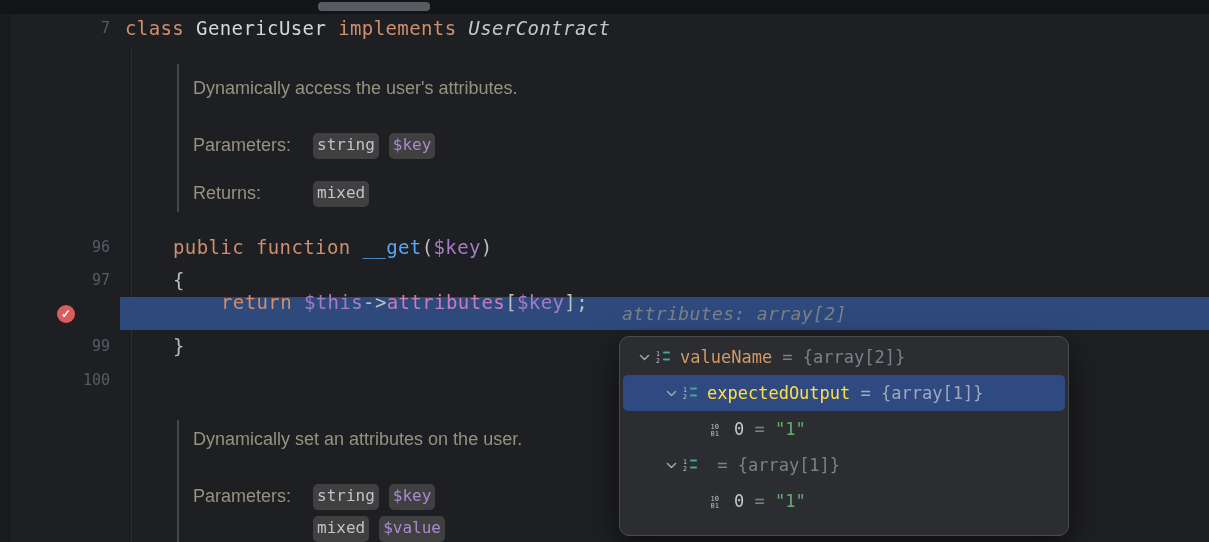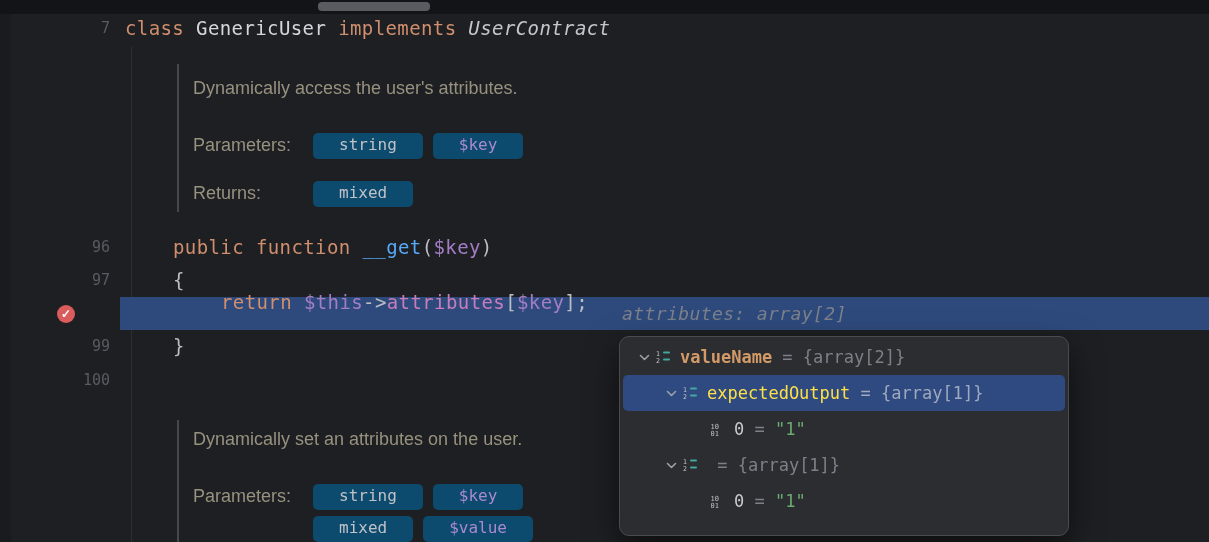--- a/index.html
+++ b/index.html
@@ -28,34 +28,34 @@
   .tok-var{color:#a27dc4;}
   .tok-fld{color:#c77dbb;}
   .tok-pln{color:#bcbec4;}
   .inline-hint{position:absolute;height:33px;font:italic 18px/33px "DejaVu Sans Mono",monospace;
                color:#7c818b;letter-spacing:.4px;white-space:pre;}
 
   .doc-vline{position:absolute;left:177px;width:2px;background:#45474c;}
   .doc-text,.doc-label{position:absolute;left:193px;height:33px;
             font:18px/33px "Liberation Sans",sans-serif;color:#97917f;white-space:pre;}
   .chip-row{position:absolute;left:313px;height:33px;display:flex;align-items:center;gap:10px;}
-  .chip{display:inline-block;padding:1px 26px 3px;border-radius:5px;background:#0c4a6e;
+  .chip{display:inline-block;padding:1px 4px 3px;border-radius:5px;background:#404040;
         font:16px/22px "DejaVu Sans Mono",monospace;}
   .chip-type{color:#bfc2c7;}
   .chip-var{color:#a98ad0;}
 
   .popup{position:absolute;left:619px;top:336px;width:450px;height:200px;background:#2b2d30;
          border:1px solid #494b4f;border-radius:10px;box-sizing:border-box;padding:2px 0;
          box-shadow:0 12px 32px rgba(0,0,0,.55);overflow:hidden;}
   .prow{height:36px;margin:0 3px;border-radius:5px;display:flex;align-items:center;
         white-space:pre;font:17px/36px "DejaVu Sans Mono",monospace;}
   .prow.selected{background:#2f4a80;}
   .chev{width:22px;display:inline-flex;justify-content:center;align-items:center;}
   .vicon{width:18px;margin-right:7px;display:inline-flex;align-items:center;}
-  .tone-orange{color:#d19a66;font-weight:bold;}
+  .tone-orange{color:#d19a66;}
   .tone-plain{color:#c6c9cf;}
   .tone-selected{color:#fde047;}
   .veq,.val-dim{color:#7c8089;}
   .val-string{color:#6aab73;}
   .prow.selected .veq,.prow.selected .val-dim{color:#9ea9bd;}
 </style>
 </head>
 <body>
 
 <div class="screen">

